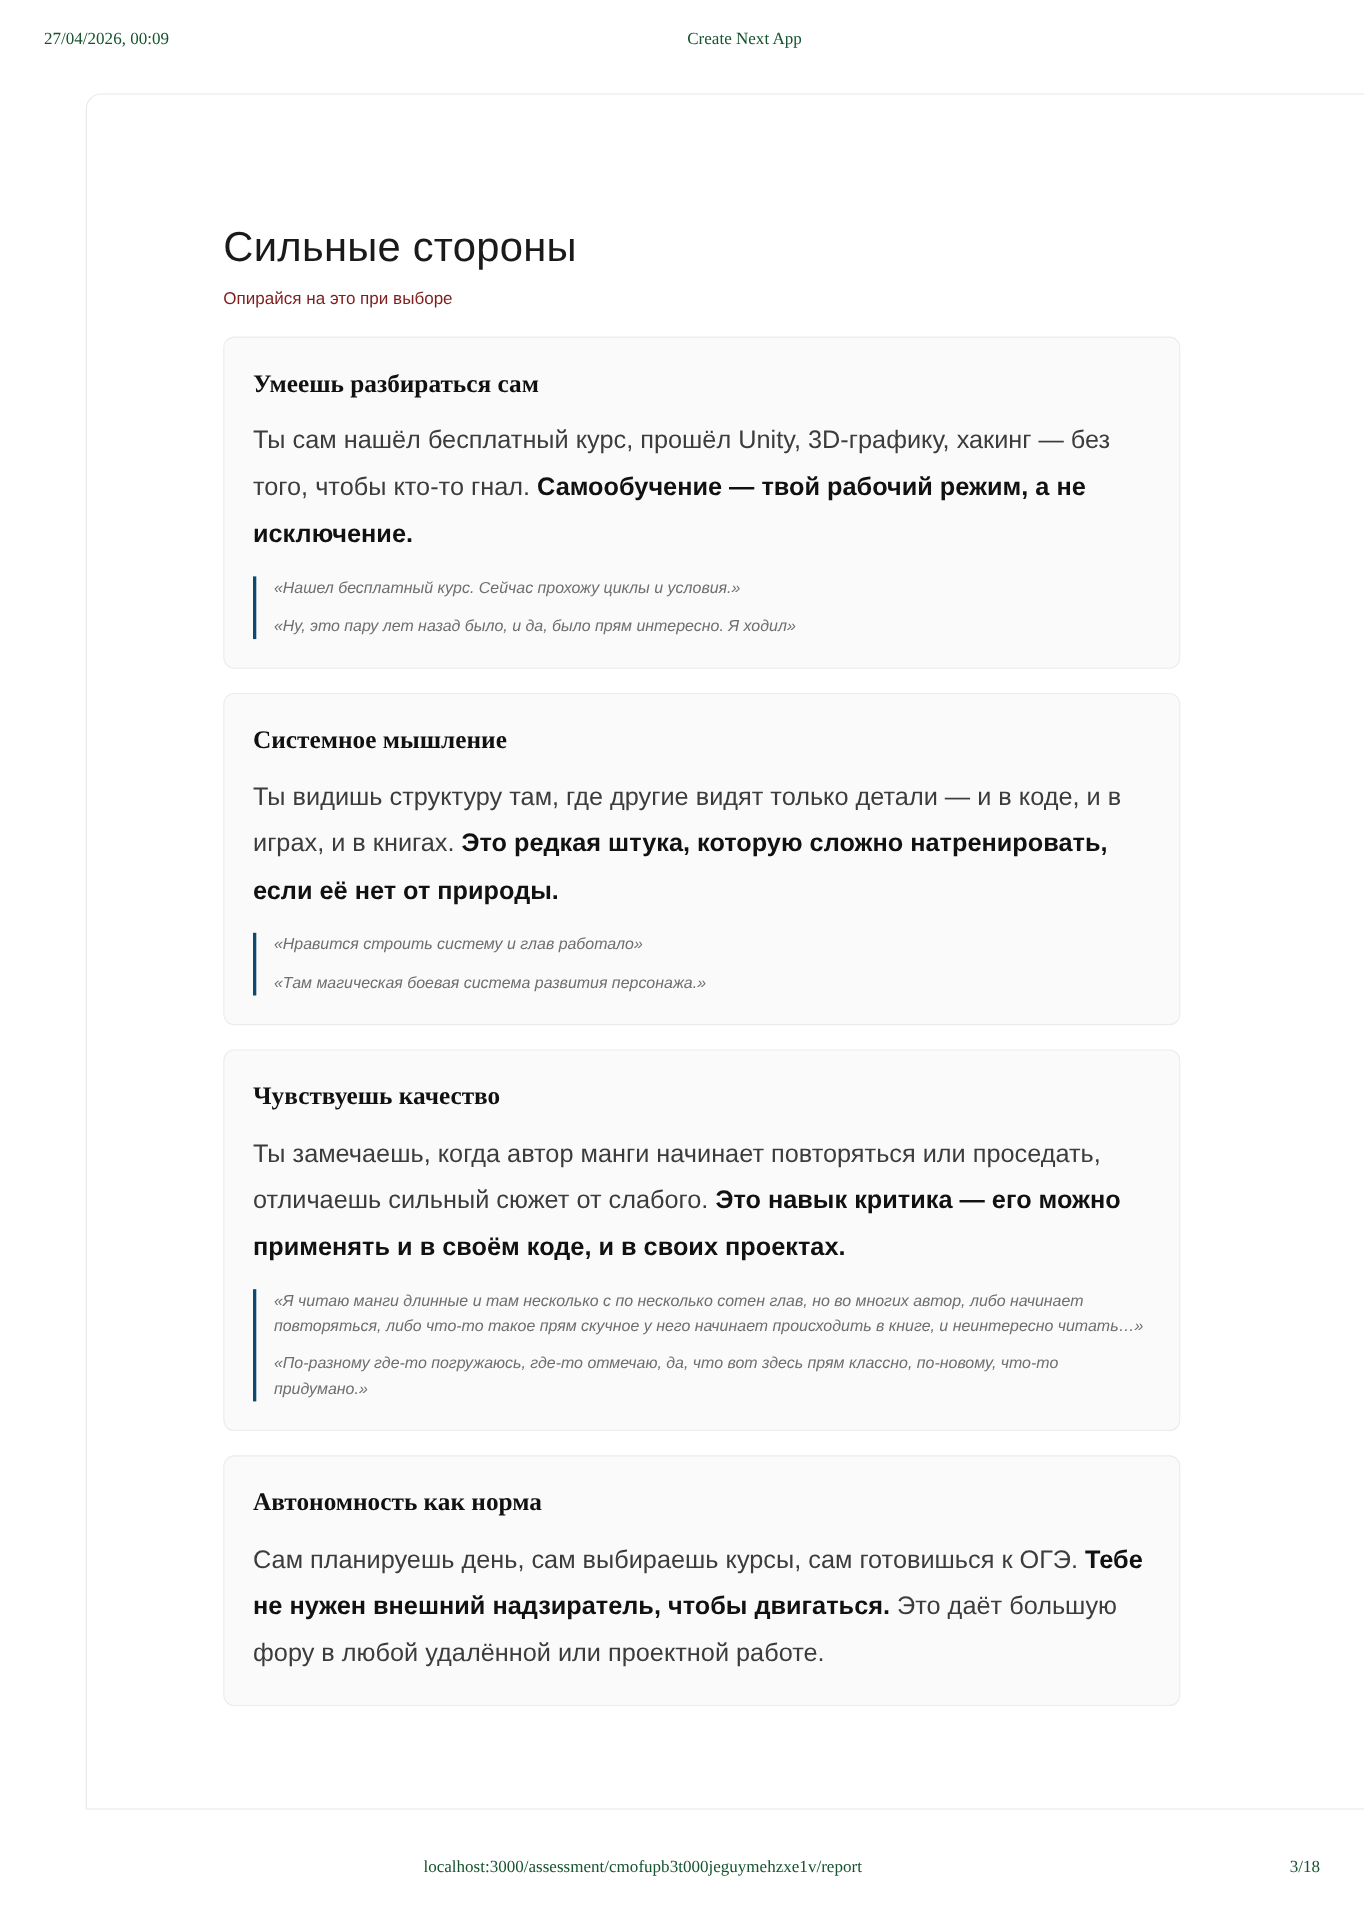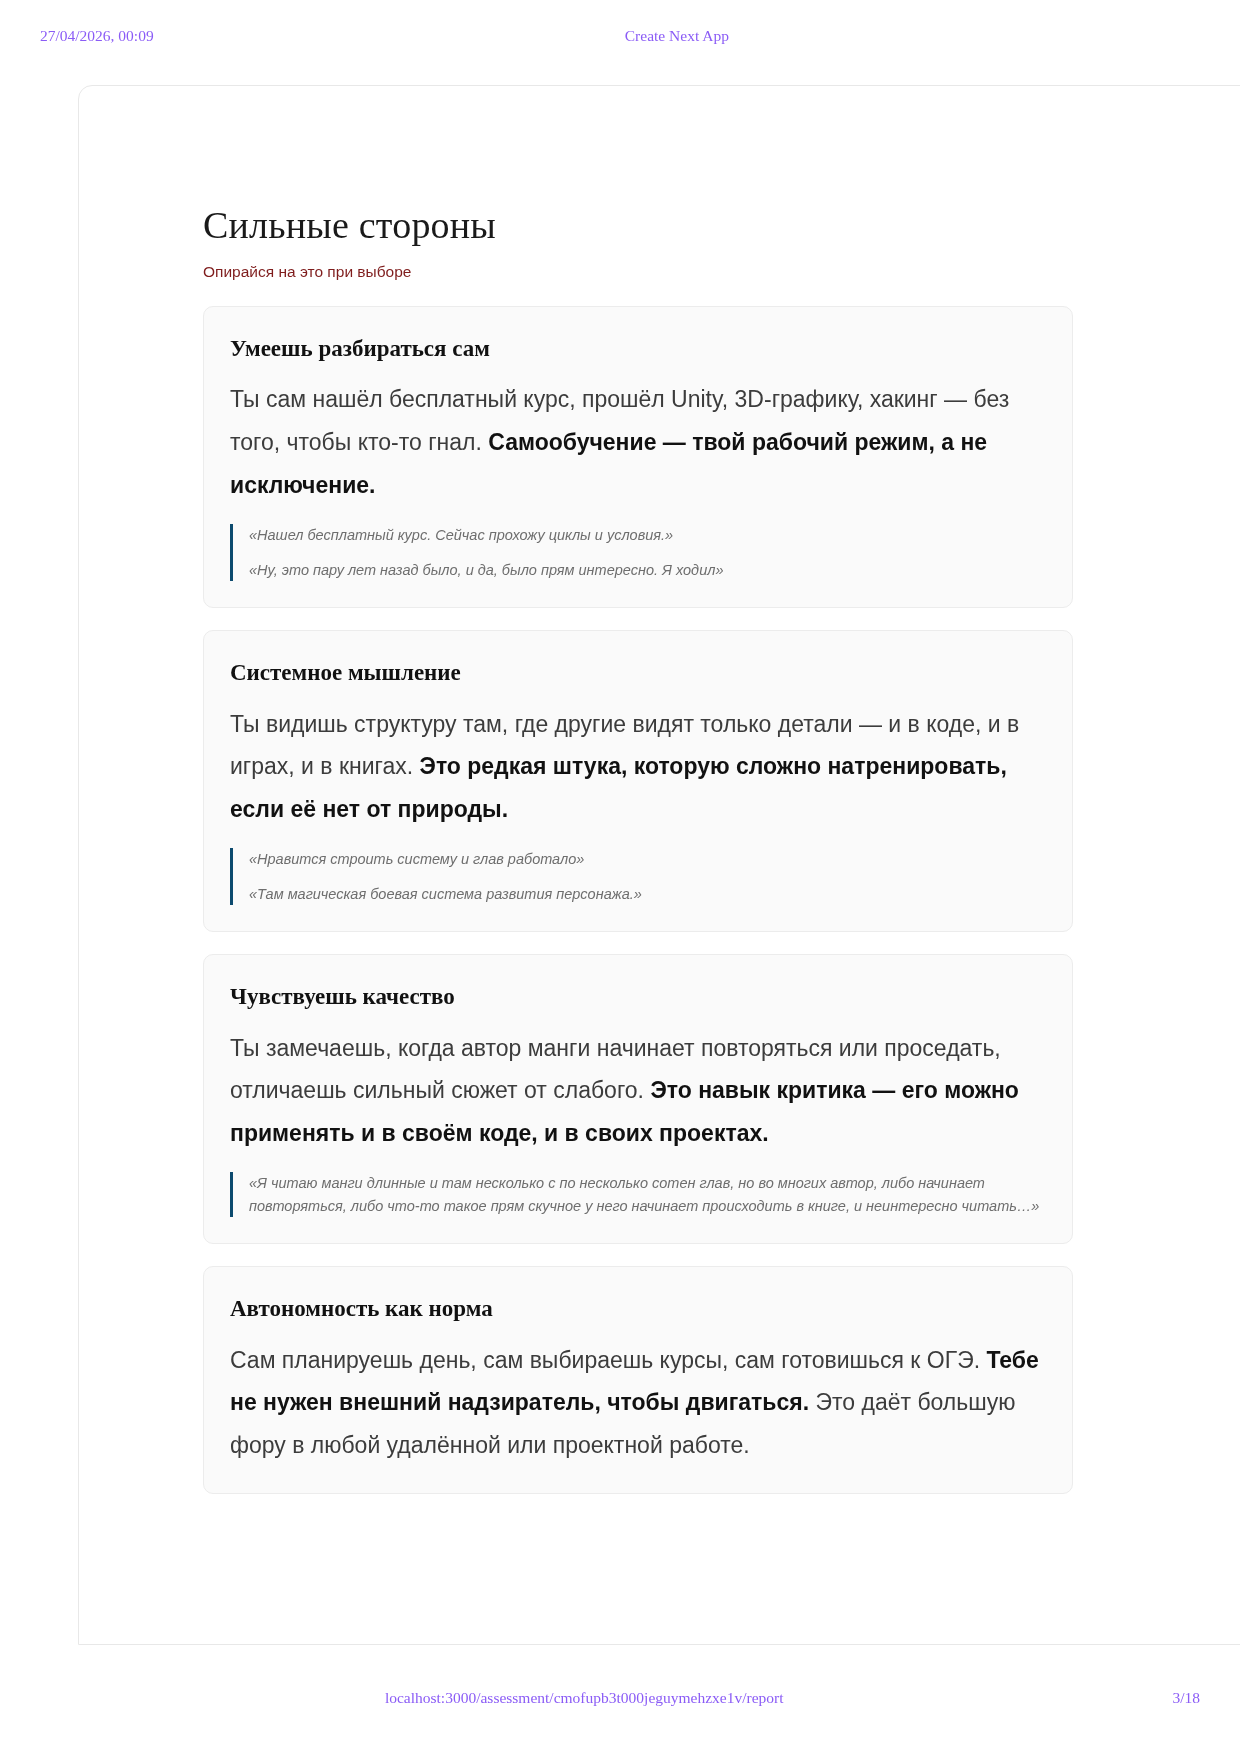--- a/index.html
+++ b/index.html
@@ -18,21 +18,21 @@
   }
 
   
   .print-header,
   .print-footer {
     position: absolute;
     left: 0;
     width: 1240px;
     font-family: "Liberation Serif", serif;
     font-size: 15.5px;
-    color: #8b5cf6;
+    color: #14532d;
     display: flex;
     align-items: center;
     box-sizing: border-box;
     padding: 0 40px;
     gap: 44px;
   }
   .print-header { top: 26px; height: 20px; }
   .print-footer { top: 1688px; height: 20px; text-align: center; }
 
   .ph-left   { flex: 0 0 auto; }
@@ -57,21 +57,21 @@
 
   .content {
     position: absolute;
     left: 124px;
     top: 118px;
     width: 870px;
   }
 
   
   .page-title {
-    font-family: Liberation Serif, serif;
+    font-family: Liberation Sans, sans-serif;
     font-size: 38px;
     font-weight: 400;
     line-height: 1.15;
     color: #1a1a1a;
     margin: 0 0 14px 0;
     letter-spacing: 0.2px;
   }
   .page-subtitle {
     font-family: "Liberation Sans", sans-serif;
     font-size: 15.5px;
@@ -167,20 +167,21 @@
           <p class="quote">«Нравится строить систему и глав работало»</p>
           <p class="quote">«Там магическая боевая система развития персонажа.»</p>
         </div>
       </div>
 
       <div class="card">
         <h2 class="card-title">Чувствуешь качество</h2>
         <p class="card-body"><span>Ты замечаешь, когда автор манги начинает повторяться или проседать, отличаешь сильный сюжет от слабого. </span><b>Это навык критика — его можно применять и в своём коде, и в своих проектах.</b><span></span></p>
         <div class="quotes">
           <p class="quote">«Я читаю манги длинные и там несколько с по несколько сотен глав, но во многих автор, либо начинает повторяться, либо что-то такое прям скучное у него начинает происходить в книге, и неинтересно читать…»</p>
+          <p class="quote">«По-разному где-то погружаюсь, где-то отмечаю, да, что вот здесь прям классно, по-новому, что-то придумано.»</p>
         </div>
       </div>
 
       <div class="card">
         <h2 class="card-title">Автономность как норма</h2>
         <p class="card-body"><span>Сам планируешь день, сам выбираешь курсы, сам готовишься к ОГЭ. </span><b>Тебе не нужен внешний надзиратель, чтобы двигаться.</b><span> Это даёт большую фору в любой удалённой или проектной работе.</span></p>
       </div>
 
     </div>
   </div>

